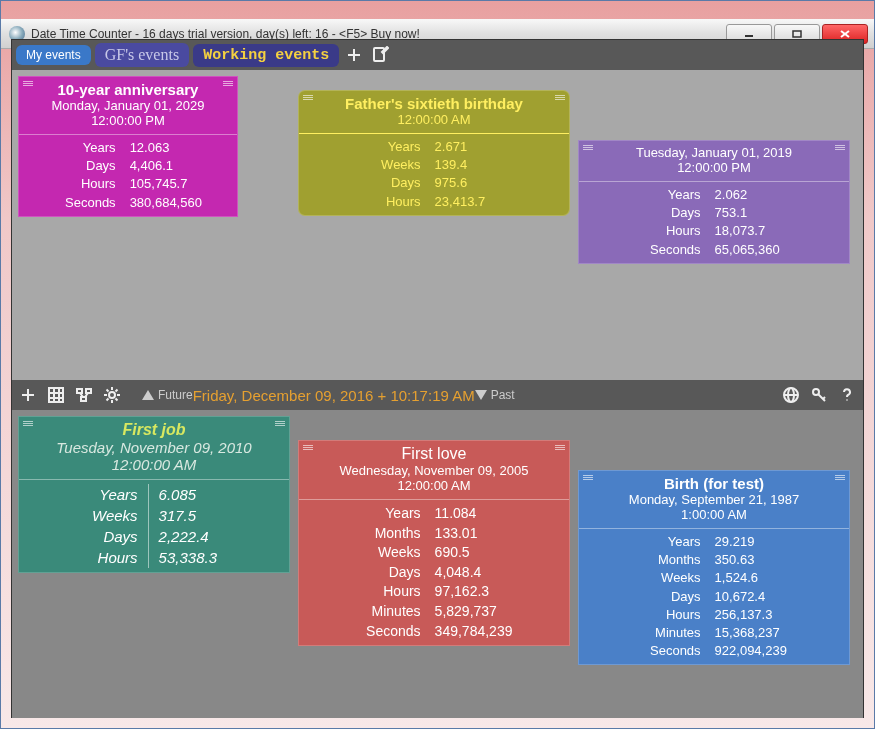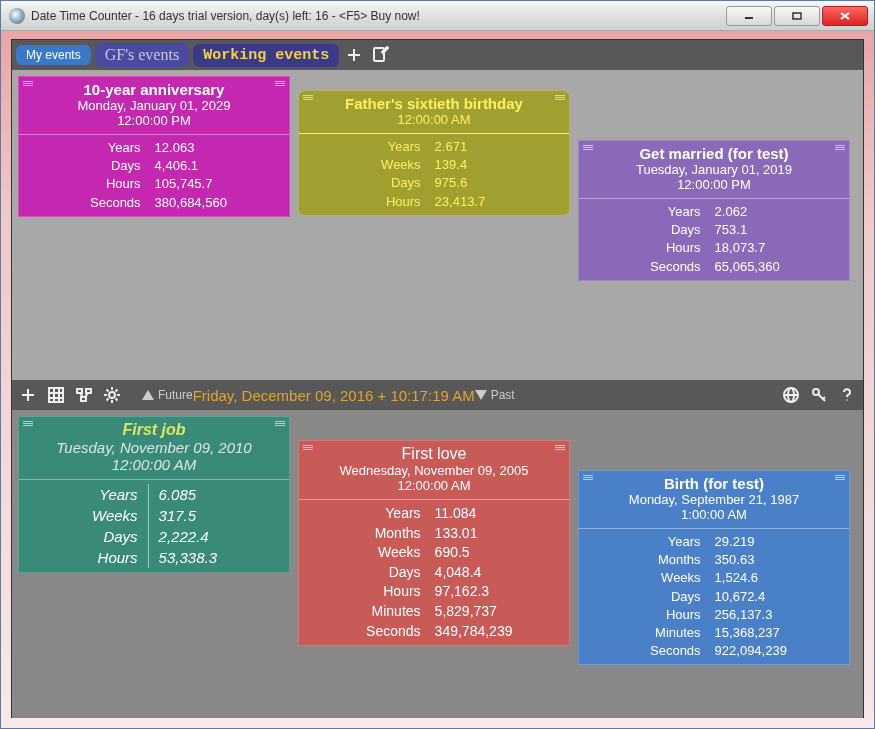--- a/index.html
+++ b/index.html
@@ -12,20 +12,21 @@
     border: 1px solid #5a7aa8;
     background: linear-gradient(180deg, #e8a0a0 0%, #f0c8c8 30%, #f8e8e8 100%);
     position: relative;
   }
   .titlebar {
     height: 30px;
     background: linear-gradient(180deg, #f8f8f8 0%, #e0e0e0 50%, #d0d0d0 100%);
     display: flex; align-items: center;
     padding: 0 4px 0 8px;
     border-bottom: 1px solid #aaa;
+    margin-top: 18px;
   }
   .titlebar .app-icon {
     width: 16px; height: 16px; margin-right: 6px;
     background: radial-gradient(circle at 40% 40%, #fff 0%, #8ab 50%, #468 100%);
     border-radius: 50%;
   }
   .titlebar .title { flex: 1; font-size: 12px; color: #333; }
   .winbtns { display: flex; gap: 0; }
   .winbtn {
     width: 46px; height: 20px; margin-left: 0;
@@ -174,21 +175,21 @@
       <div class="ticon">
         <svg viewBox="0 0 18 18">
             <rect x="3" y="2" width="10" height="13" rx="1"></rect>
             <path d="M11 6 L16 1 L17 2 L12 7 Z" fill="#eee"></path>
           </svg>
       </div>
     </div>
 
     <div class="panel future">
 
-      <div class="card c-anniv" style="left:6px; top:6px; width:272px;">
+      <div class="card c-anniv" style="left:6px; top:6px; width:220px;">
         <div class="hdr">
           <span class="grip left"></span>
           <span class="grip"></span>
           <div class="title1">10-year anniversary</div>
           <div class="title2">Monday, January 01, 2029</div>
           <div class="title3">12:00:00 PM</div>
         </div>
         <div class="rows">
           <div class="row">
               <span class="lbl">Years</span>
@@ -233,21 +234,20 @@
               <span class="lbl">Hours</span>
               <span class="val">23,413.7</span>
             </div>
         </div>
       </div>
 
       <div class="card c-marry" style="left:566px; top:70px; width:272px;">
         <div class="hdr">
           <span class="grip left"></span>
           <span class="grip"></span>
-          <div class="title1">Get married (for test)</div>
           <div class="title2">Tuesday, January 01, 2019</div>
           <div class="title3">12:00:00 PM</div>
         </div>
         <div class="rows">
           <div class="row">
               <span class="lbl">Years</span>
               <span class="val">2.062</span>
             </div>
           <div class="row">
               <span class="lbl">Days</span>

